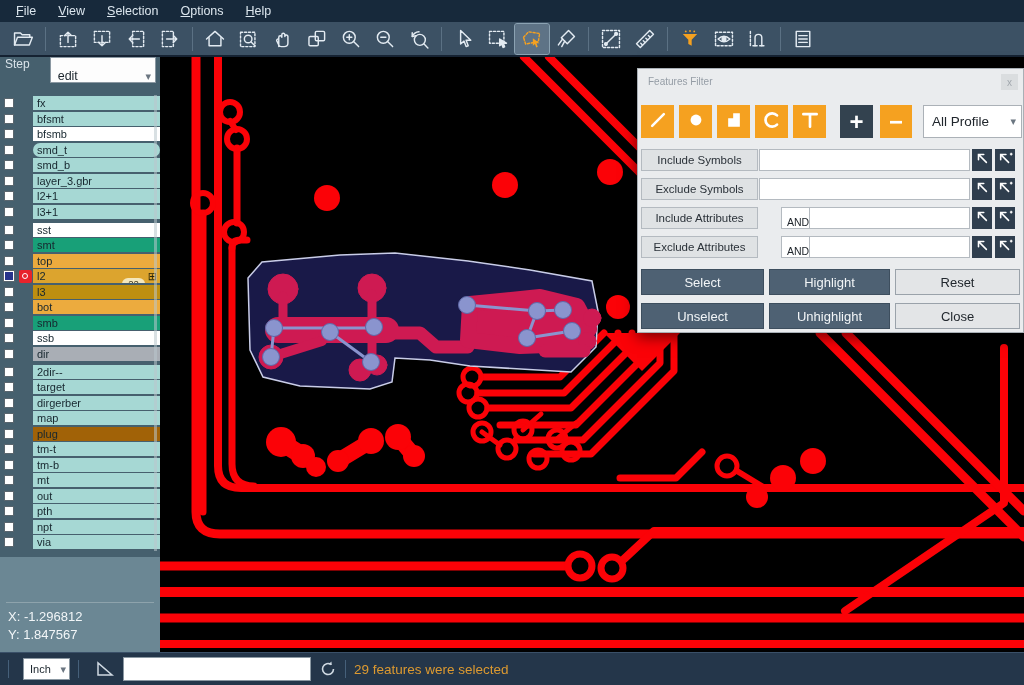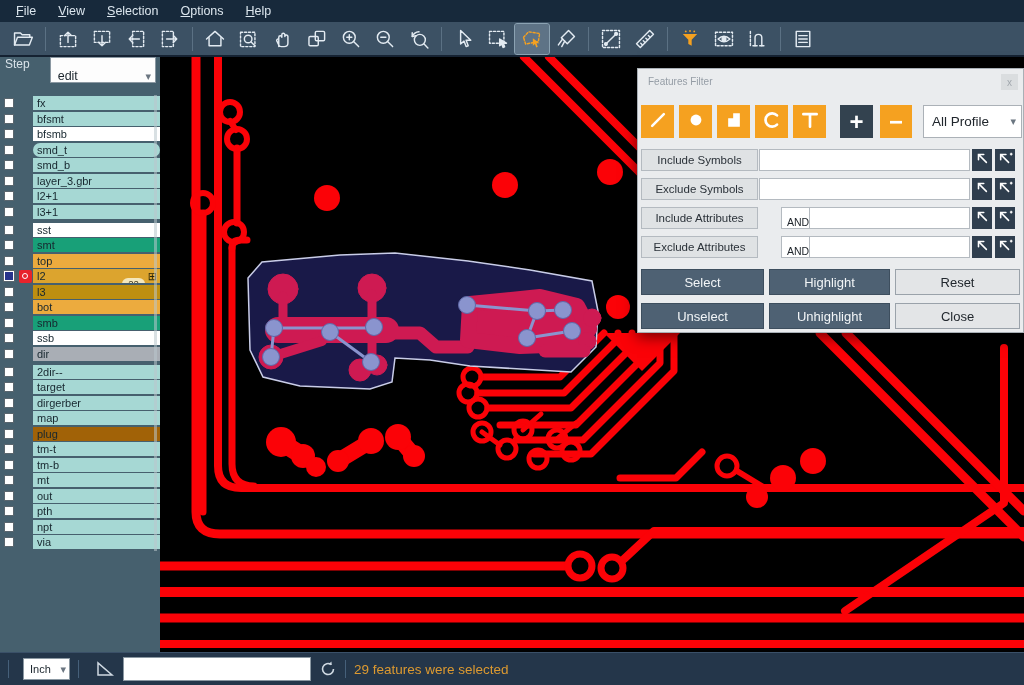--- a/index.html
+++ b/index.html
@@ -579,20 +579,25 @@
             <div class="cb-cell">
               <div class="cb"></div>
             </div>
             <div class="ind-cell"></div>
             <div class="name-cell" style="background: rgb(166, 216, 212);">
               <span class="lname">via</span>
             </div>
           </div>
         </div>
       </div>
+    <div id="side-bottom">
+      <div class="sepline"></div>
+      <div class="coord" id="coord-x">X: -1.296812</div>
+      <div class="coord" id="coord-y">Y: 1.847567</div>
+    </div>
   </div>
 
   <div id="canvas">
     <svg width="864" height="595" viewBox="160 57 864 595">
       <rect x="160" y="57" width="864" height="595" fill="#000"></rect>
 
       <g stroke="#FB0207" fill="none" stroke-linecap="round" stroke-linejoin="round">
         <path d="M218 57 V466 Q218 488 241 488 H1024" stroke-width="8"></path>
         <path d="M196 57 V512 Q196 534 220 534 H1024" stroke-width="9"></path>
         <path d="M232 248 V464 Q232 486 254 486" stroke-width="7"></path>

